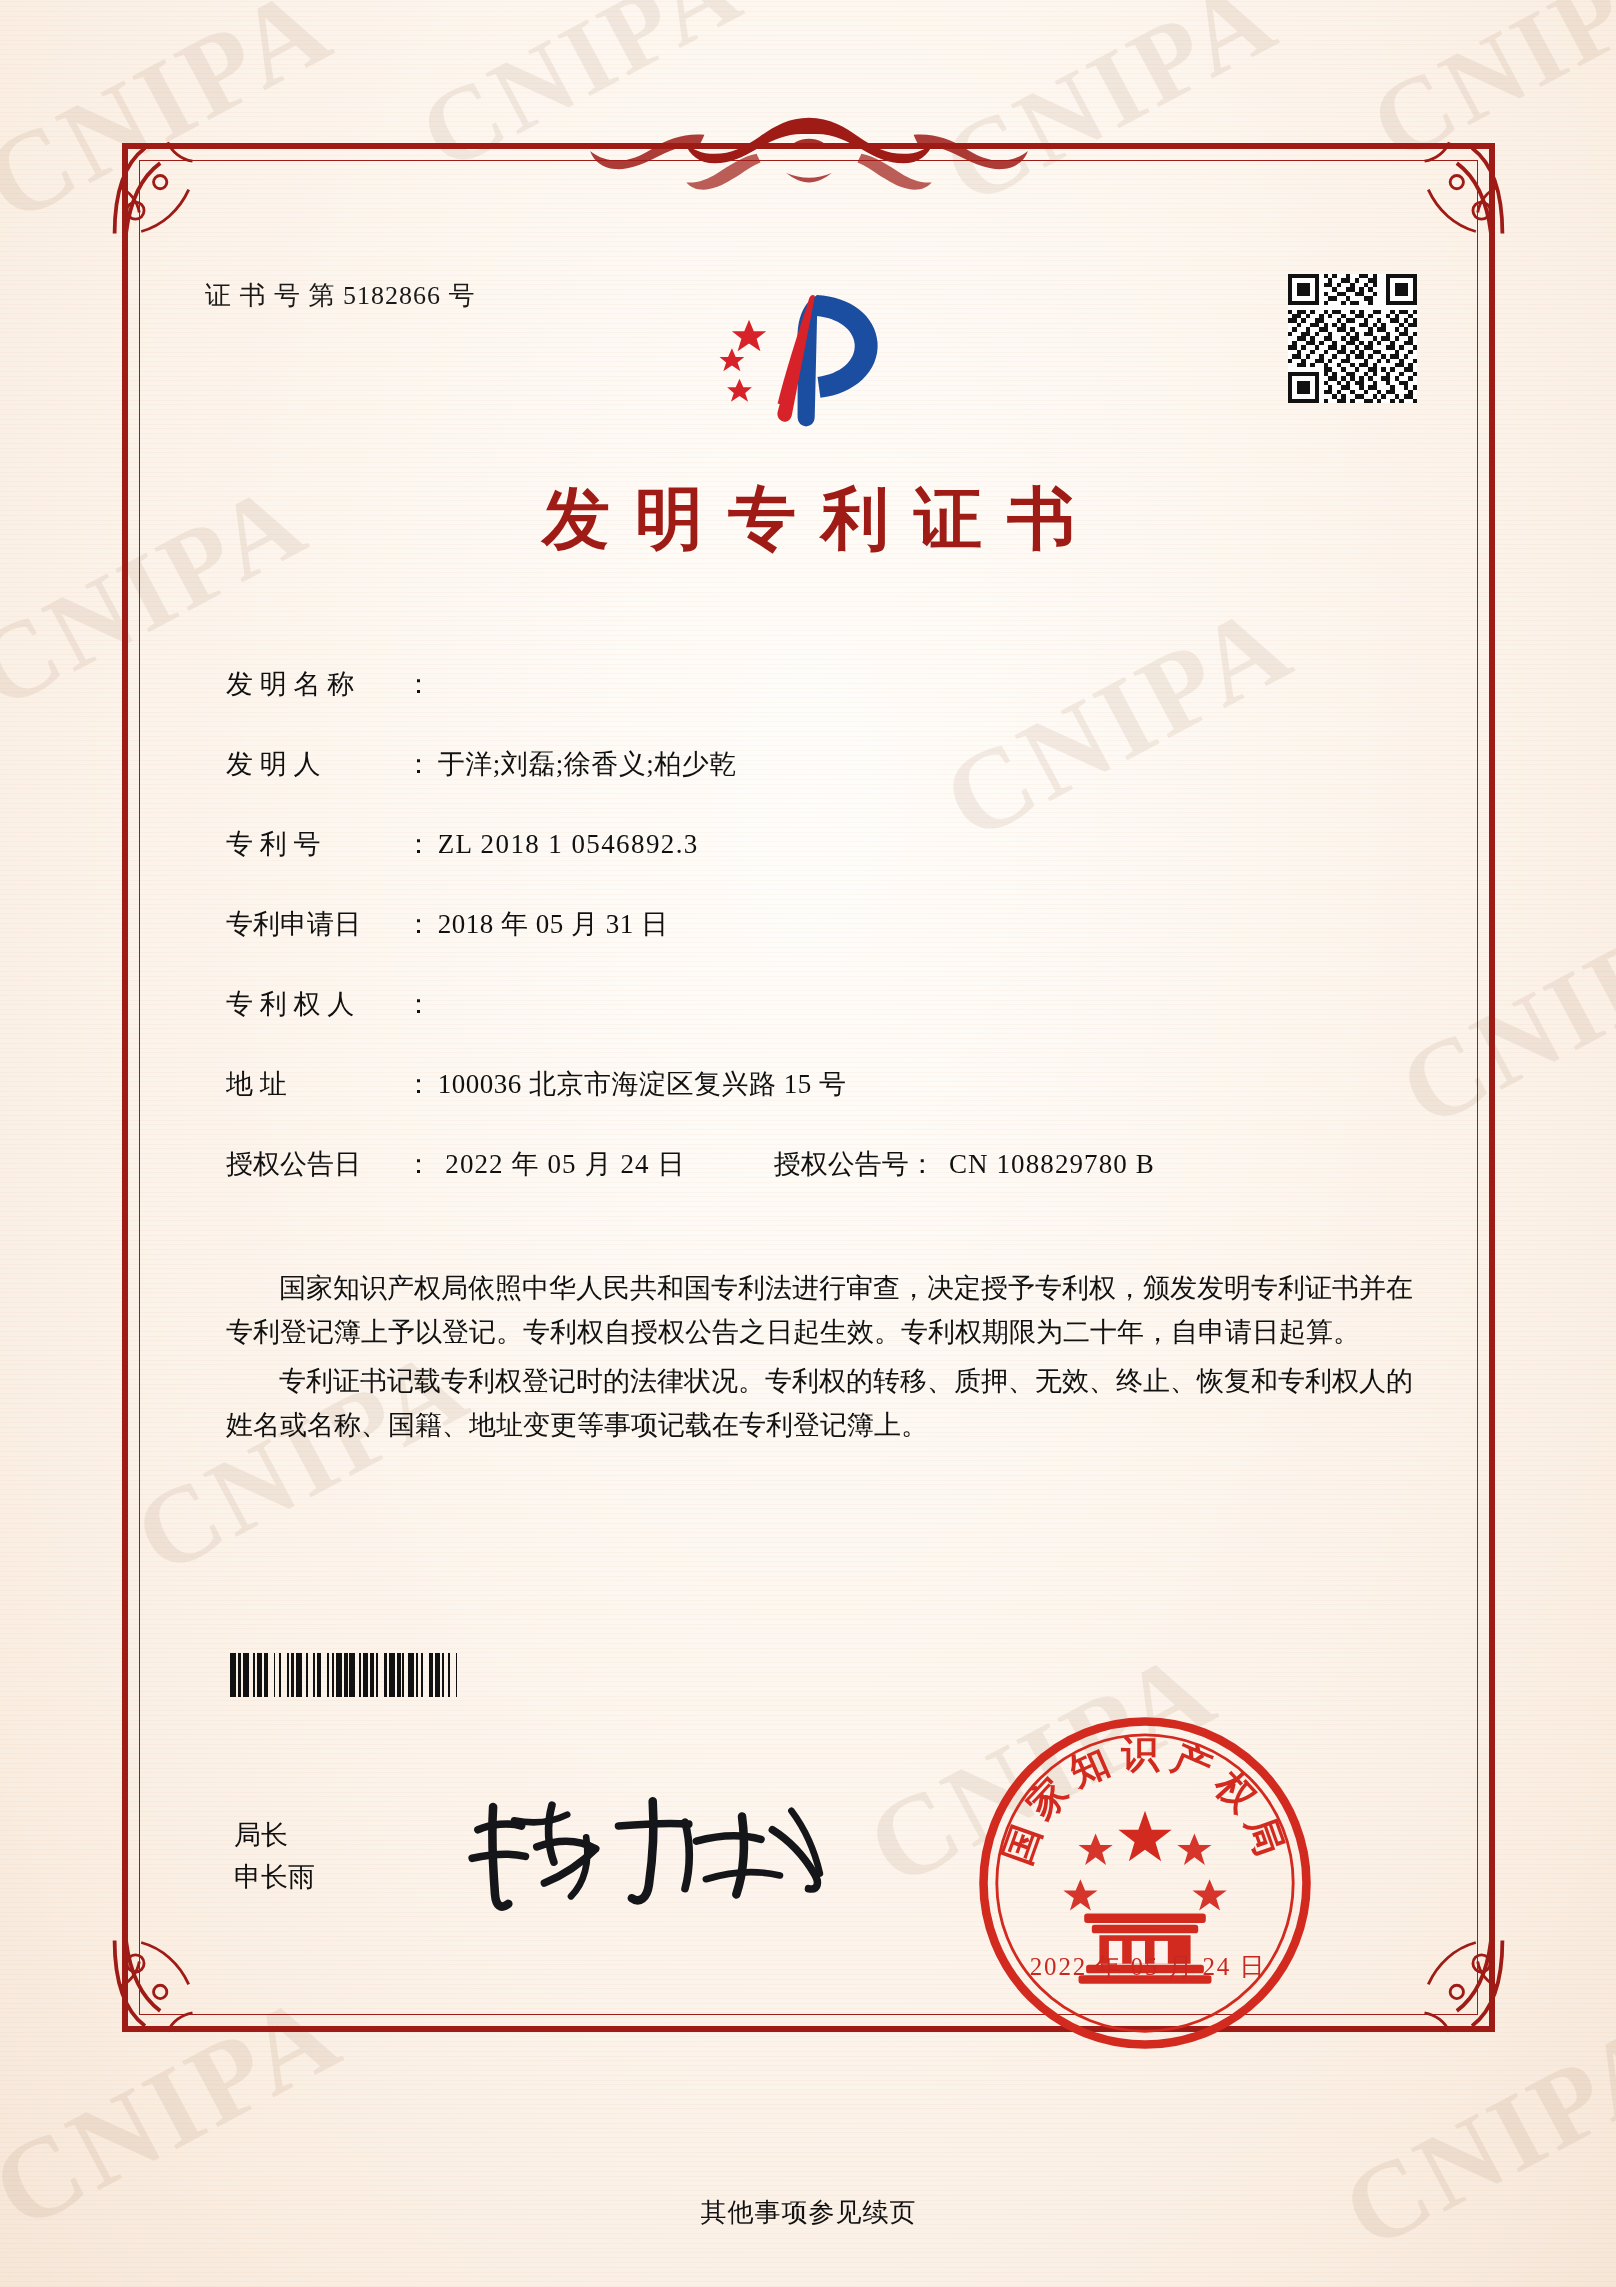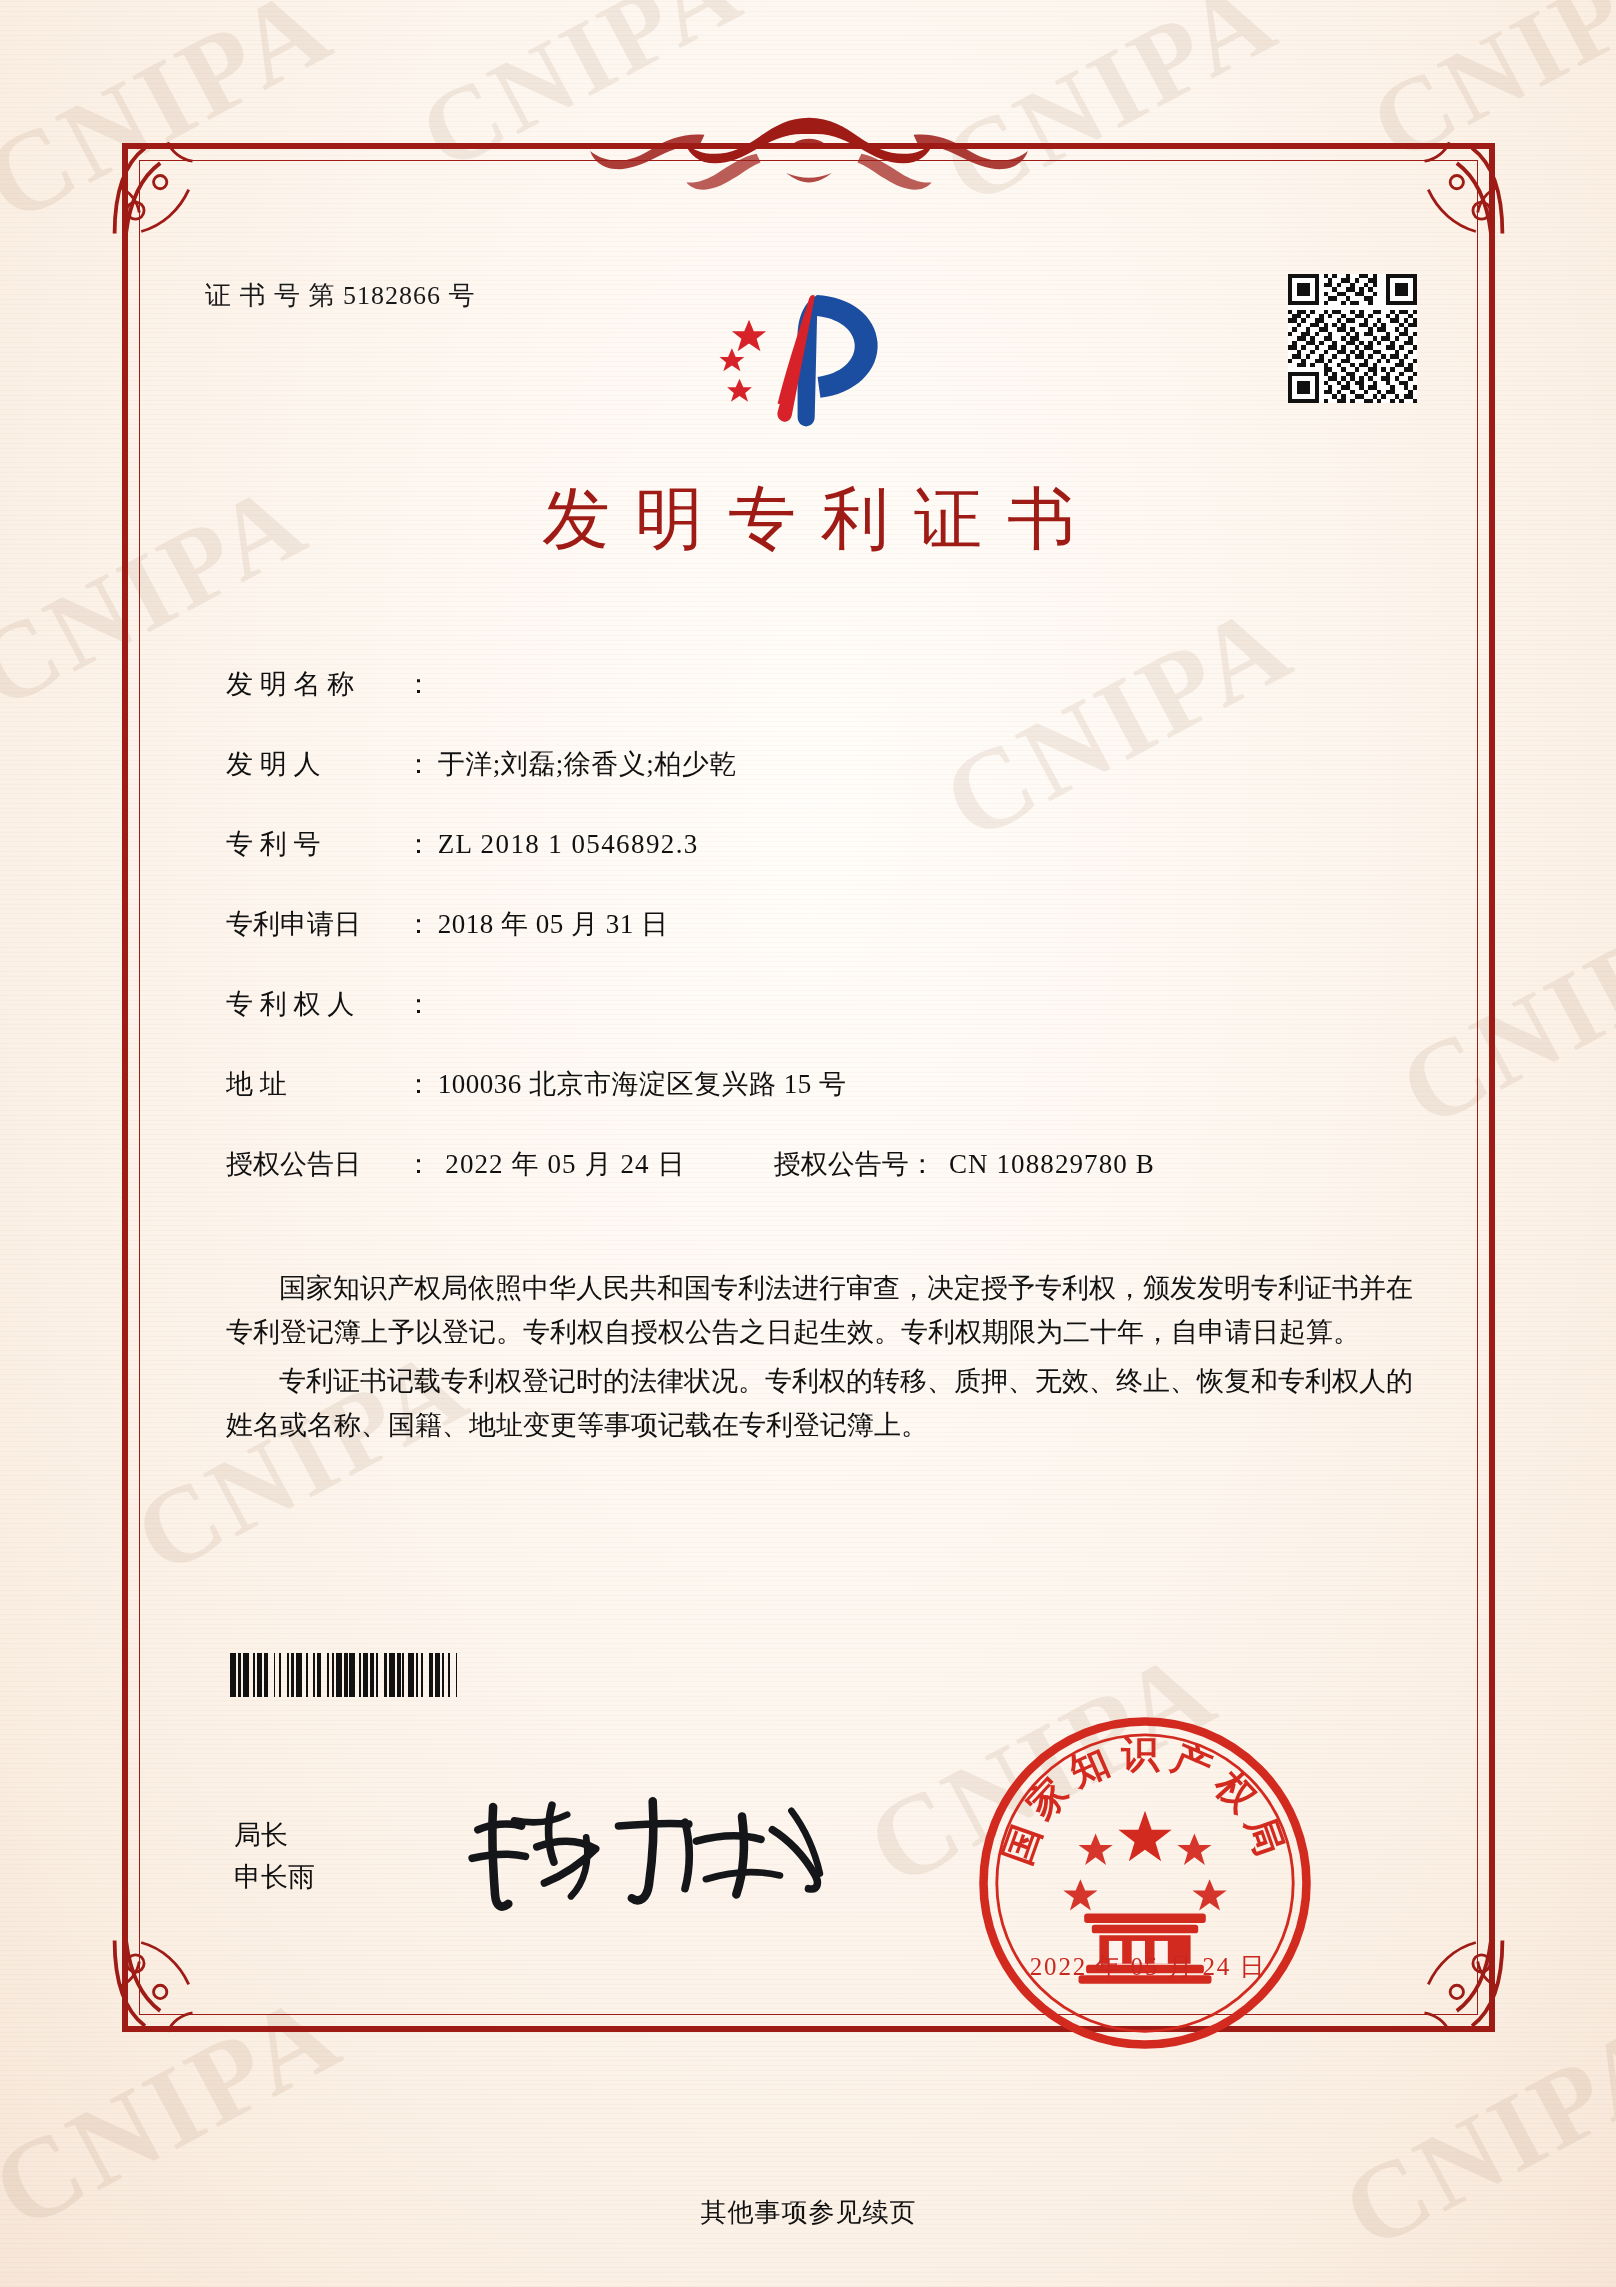--- a/index.html
+++ b/index.html
@@ -95,21 +95,21 @@
     transform: translateX(-50%);
     width: 238px; height: 181px;
   }
   .logo svg { width: 100%; height: 100%; display: block; }
 
   .main-title {
     position: absolute;
     left: 0; right: 0; top: 474px;
     text-align: center;
     font-size: 68px;
-    font-weight: normal;
+    font-weight: bold;
     letter-spacing: 25px;
     color: #9e1b16;
     text-indent: 25px;
     font-family: "Liberation Serif", "DejaVu Serif", serif;
   }
 
   
   .fields {
     position: absolute;
     left: 226px; right: 190px; top: 666px;

